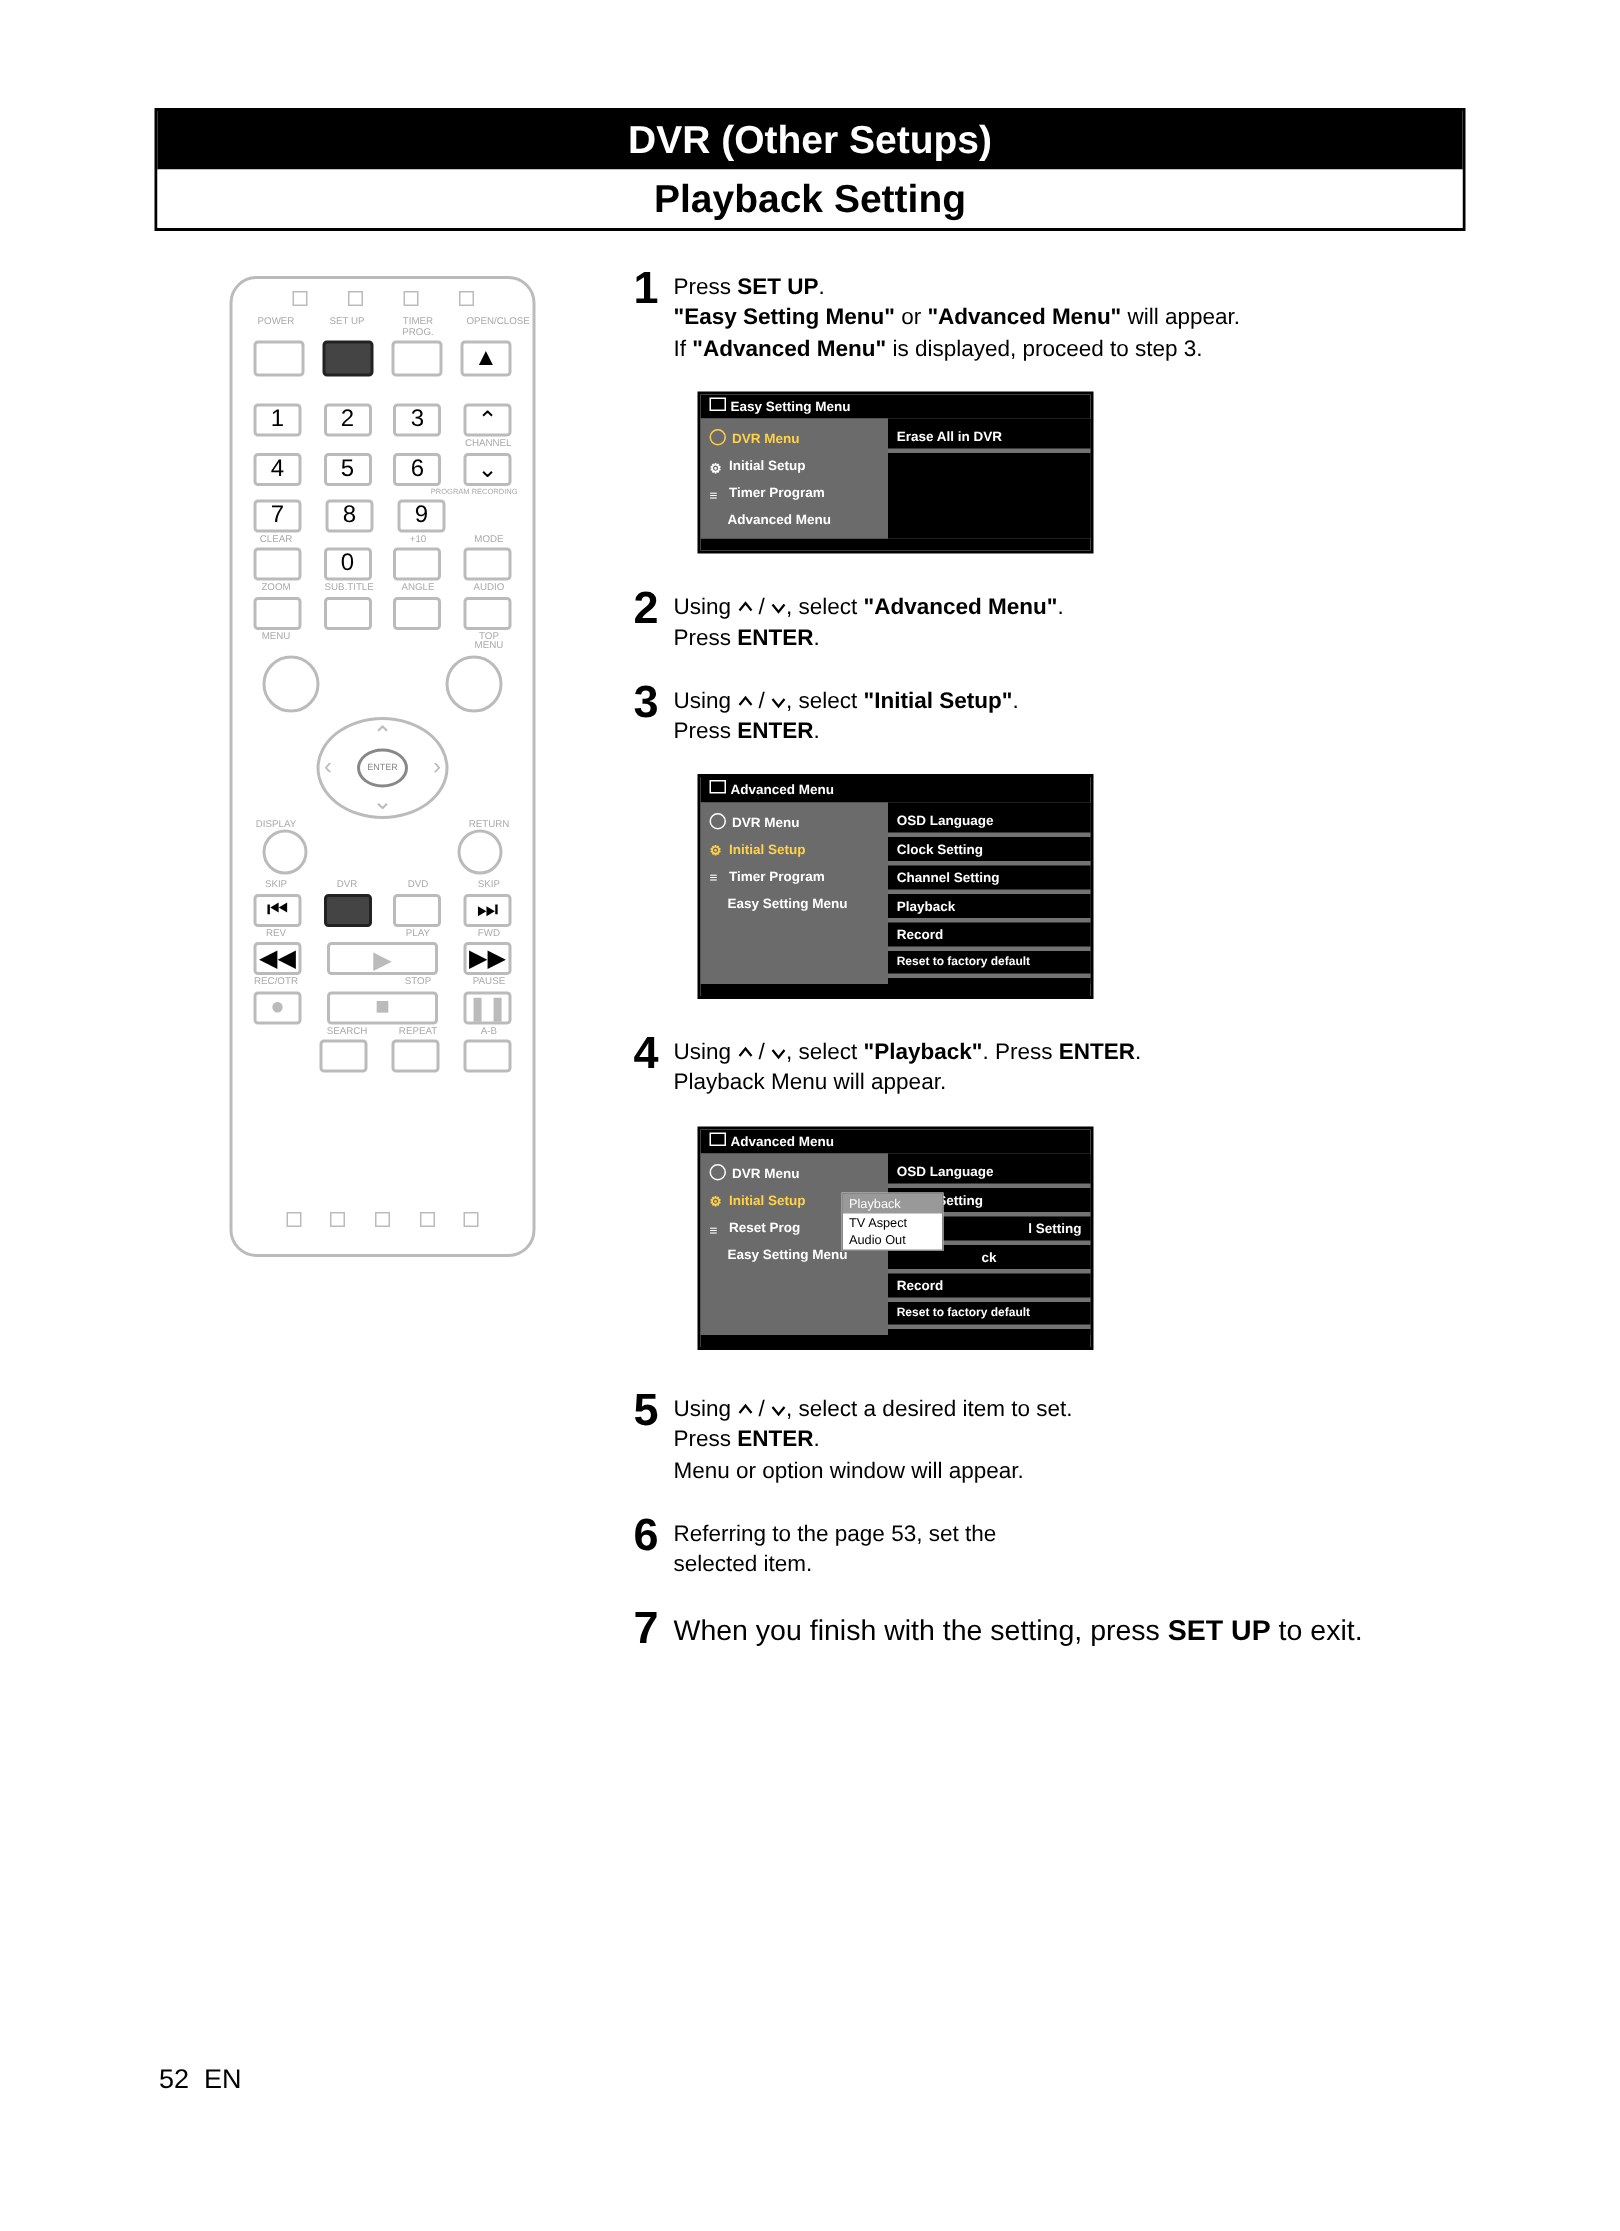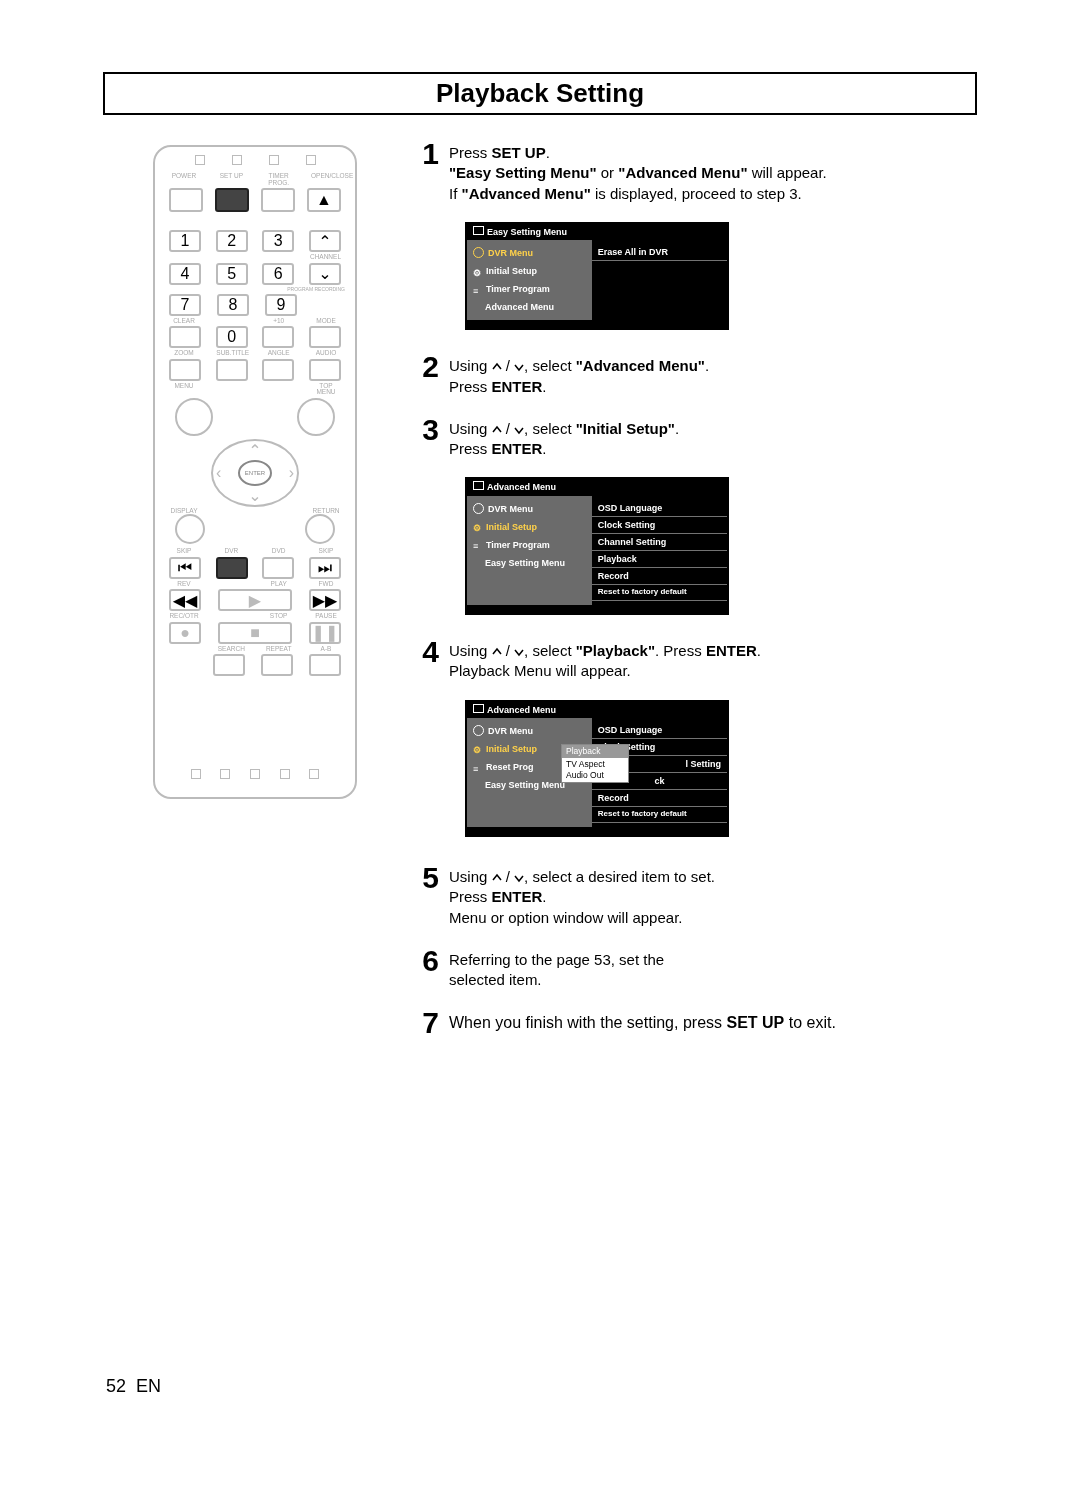--- a/index.html
+++ b/index.html
@@ -31,32 +31,33 @@
   .step { display:flex; align-items:flex-start; margin-bottom:18px;}
   .step-num { font-size:30px; font-weight:bold; width:34px; text-align:right; margin-right:10px; line-height:1;}
   .step-body { flex:1; padding-top:4px; font-size:15px;}
   .osd { width:260px; margin:10px auto 0 60px; font-size:9px; color:#fff; border:2px solid #000;}
   .osd-title { background:#000; color:#fff; font-weight:bold; padding:2px 6px; font-size:9px;}
   .osd-body { display:flex; background:#000;}
   .osd-left { width:48%; background:#6b6b6b; padding:4px 0;}
   .osd-left div{ padding:3px 6px; font-weight:bold; display:flex;align-items:center;gap:4px;}
   .osd-left .sel{ color:#ffd24a;}
   .osd-right{ width:52%; background:#000; padding:4px 0;}
-  .osd-right div{ padding:2px 6px; font-weight:bold; border-bottom:1px solid #737373;}
+  .osd-right div{ padding:2px 6px; font-weight:bold; border-bottom:3px solid #737373;}
   .osd-foot{ height:8px; background:#000;}
   .mini-box{ position:absolute; background:#fff; color:#000; border:1px solid #888; font-size:8.5px; line-height:1.3; padding:1px 4px;}
   .footer { position:absolute; bottom:90px; left:106px; font-size:18px;}
   .bold{font-weight:bold;}
   svg.caret{width:10px;height:10px;display:inline-block;vertical-align:-1px;}
   .osd-icon{width:9px;height:9px;display:inline-block;flex:none;}
 </style>
 </head>
 <body>
 
 <div class="header-block">
+  <div class="hdr-top">DVR (Other Setups)</div>
   <div class="hdr-bot">Playback Setting</div>
 </div>
 
 <div class="content">
   <div class="left-col">
     <div class="remote">
       <div class="dots-row">
           <span></span>
           <span></span>
           <span></span>
@@ -369,21 +370,21 @@
 
     <div class="step">
       <div class="step-num">6</div>
       <div class="step-body">
         <span>Referring to the page 53, set the</span><br><span>selected item.</span>
       </div>
     </div>
 
     <div class="step">
       <div class="step-num">7</div>
-      <div class="step-body" style="font-size:16px;">
+      <div class="step-body" style="font-size:19px;">
         <span>When you finish with the setting,  press </span><span class="bold">SET UP</span><span> to exit.</span>
       </div>
     </div>
   </div>
 </div>
 
 <div class="footer">
   <span>52</span>&nbsp;&nbsp;<span>EN</span>
 </div>
 

